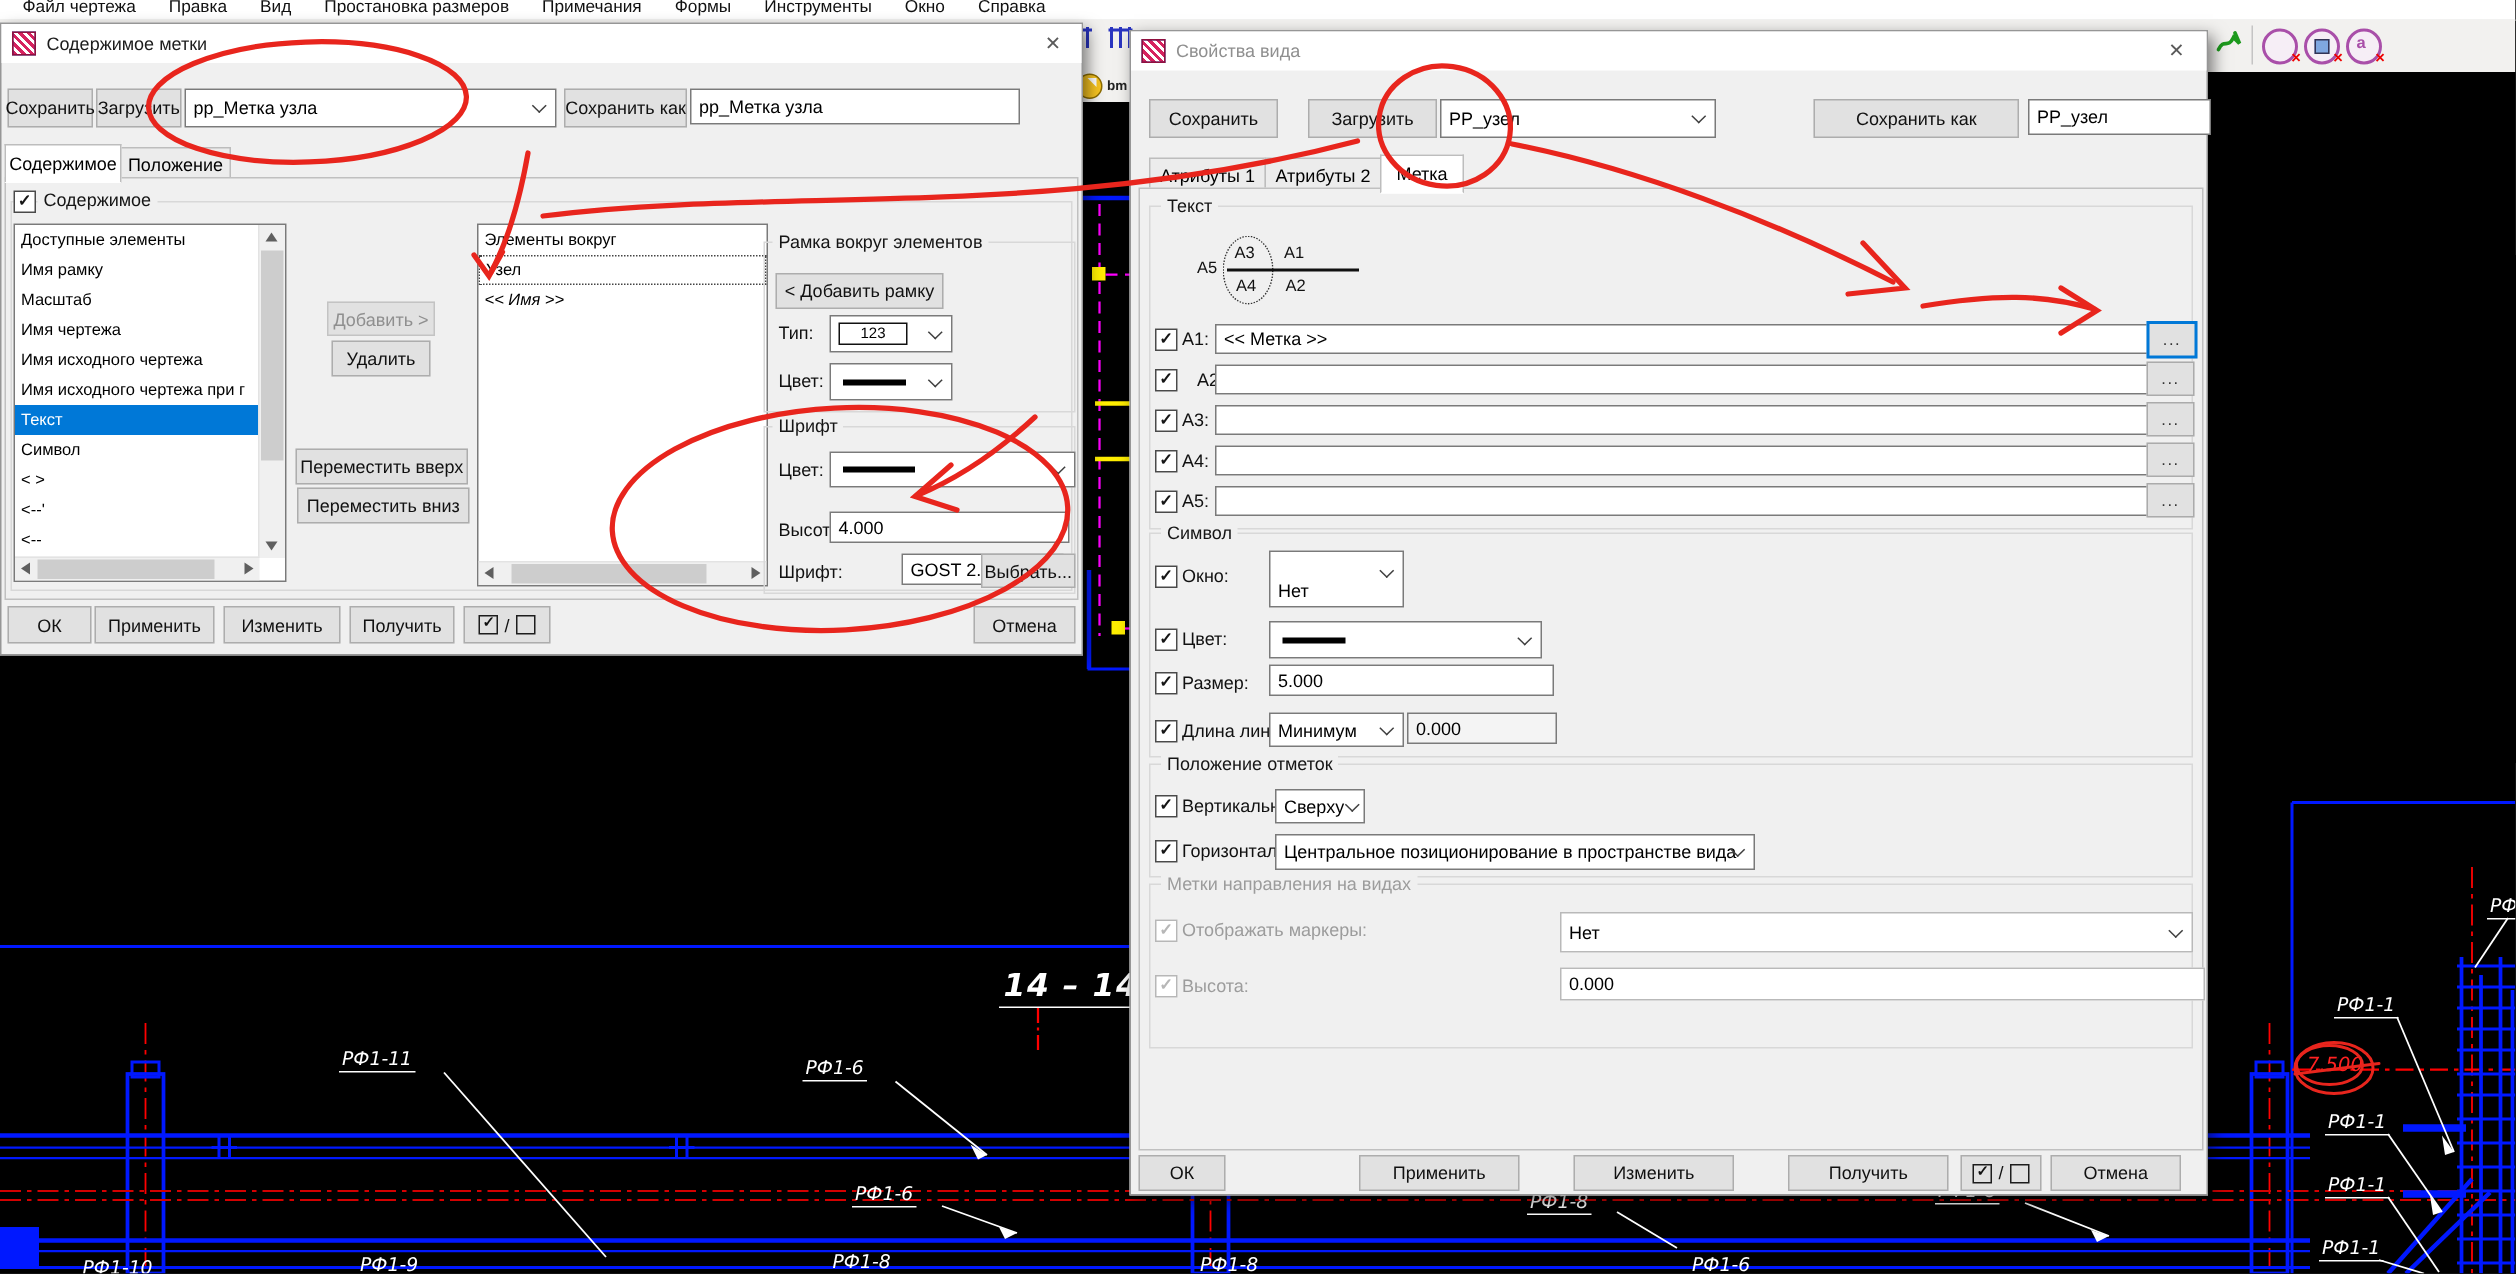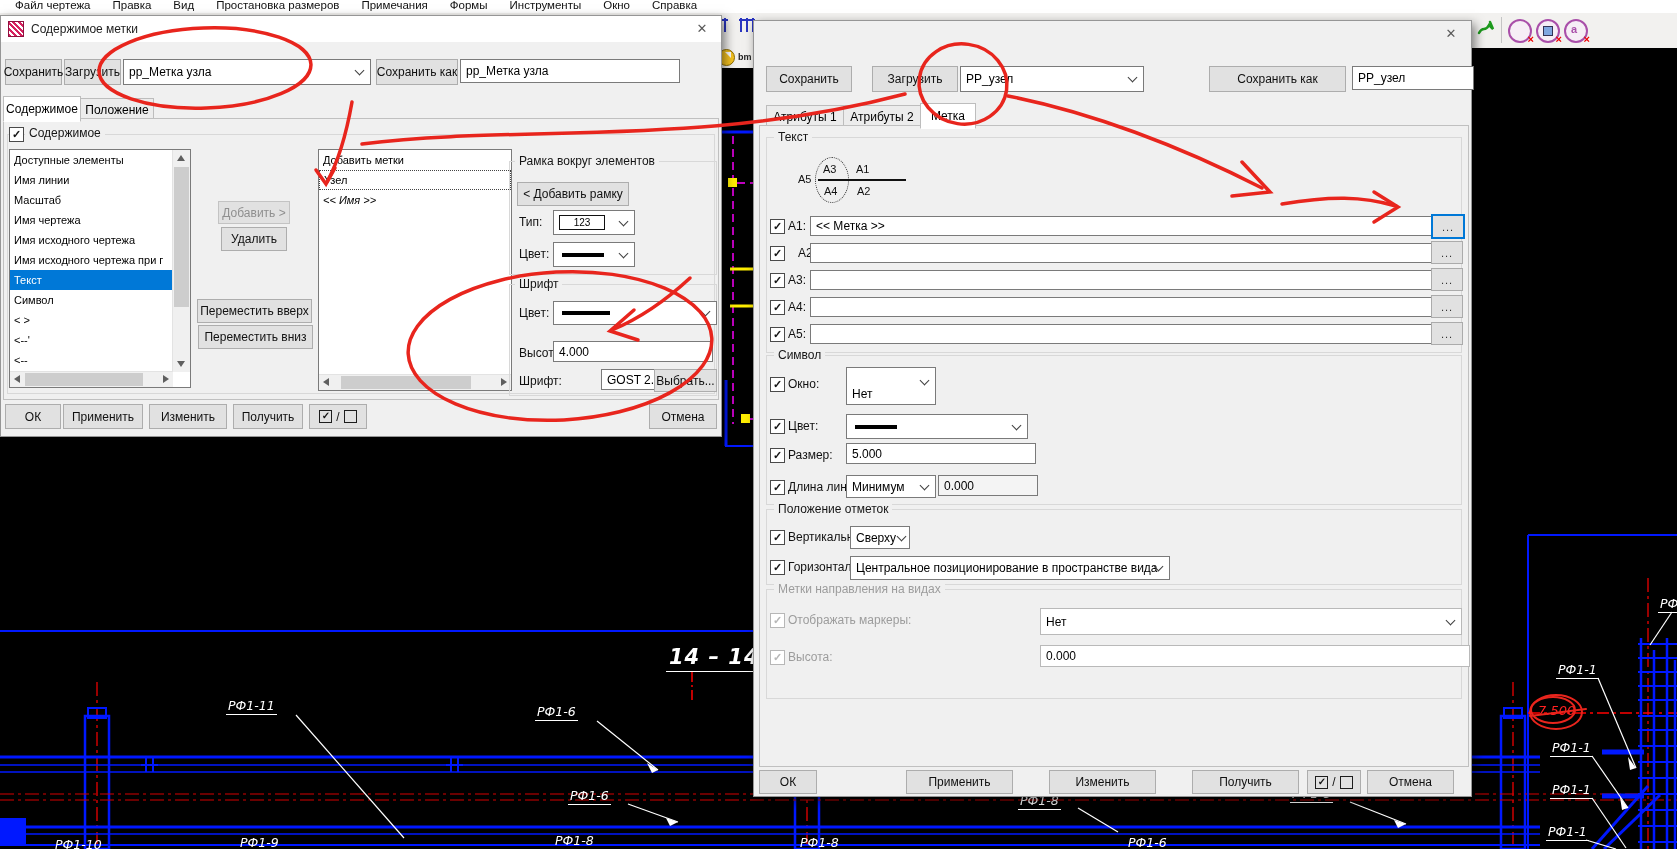--- a/index.html
+++ b/index.html
@@ -270,21 +270,21 @@
     <div class="tab" style="left:79px;top:82px;width:72px;">Положение</div>
     <div class="page" style="left:2px;top:102px;width:714px;height:280px;"></div>
 
     <div class="grp" style="left:6px;top:118px;width:706px;height:258px;"></div>
     <span class="cb" style="left:8px;top:111px;">✓</span>
     <span class="grp-lab" style="left:24px;top:110px;">Содержимое</span>
 
     <div class="list" style="left:8px;top:133px;width:180px;height:237px;">
       <div style="margin-right:17px;">
         <div class="li">Доступные элементы</div>
-        <div class="li">Имя линии</div>
+        <div class="li">Имя рамку</div>
         <div class="li">Масштаб</div>
         <div class="li">Имя чертежа</div>
         <div class="li">Имя исходного чертежа</div>
         <div class="li">Имя исходного чертежа при г</div>
         <div class="li sel">Текст</div>
         <div class="li">Символ</div>
         <div class="li">&lt;  &gt;</div>
         <div class="li">&lt;--'</div>
         <div class="li">&lt;--</div>
       </div>
@@ -299,21 +299,21 @@
         <span class="tri rt" style="right:4px;top:3px;"></span>
       </div>
     </div>
 
     <div class="btn dis" style="left:217px;top:185px;width:70px;height:21px;">Добавить &gt;</div>
     <div class="btn" style="left:220px;top:211px;width:64px;height:22px;">Удалить</div>
     <div class="btn" style="left:196px;top:283px;width:113px;height:22px;">Переместить вверх</div>
     <div class="btn" style="left:197px;top:309px;width:113px;height:22px;">Переместить вниз</div>
 
     <div class="list" style="left:317px;top:133px;width:192px;height:240px;">
-      <div class="li">Добавить метки</div>
+      <div class="li">Элементы вокруг</div>
       <div class="li foc">Узел</div>
       <div class="li ital">&lt;&lt; Имя &gt;&gt;</div>
       <div class="hsb full">
         <span class="tri lf" style="left:4px;top:3px;"></span>
         <div class="thumb" style="left:22px;top:1px;width:130px;height:13px;"></div>
         <span class="tri rt" style="right:4px;top:3px;"></span>
       </div>
     </div>
 
     <div class="grp" style="left:508px;top:145px;width:206px;height:112px;"></div>
@@ -349,20 +349,24 @@
     <div class="btn" style="left:232px;top:388px;width:68px;height:23px;">Получить</div>
     <div class="btn" style="left:308px;top:388px;width:56px;height:23px;gap:4px;">
       <span class="mini">✓</span>
       <span>/</span>
       <span class="mini"></span>
     </div>
     <div class="btn" style="left:648px;top:388px;width:66px;height:23px;">Отмена</div>
   </div>
 
   <div class="dlg" style="left:753px;top:20px;width:717px;height:775px;">
+    <div class="tbar">
+      <div class="dlg-ico"></div>
+      <span class="title dim">Свойства вида</span>
+    </div>
     <div class="xbtn" style="right:6px;">✕</div>
 
     <div class="btn" style="left:12px;top:45px;width:84px;height:24px;">Сохранить</div>
     <div class="btn" style="left:118px;top:45px;width:84px;height:24px;">Загрузить</div>
     <div class="combo" style="left:206px;top:45px;width:182px;height:24px;">
       <span class="txt">РР_узел</span>
       <span class="chev"></span>
     </div>
     <div class="btn" style="left:455px;top:45px;width:135px;height:24px;">Сохранить как</div>
     <div class="field" style="left:598px;top:45px;width:110px;height:22px;">РР_узел</div>

